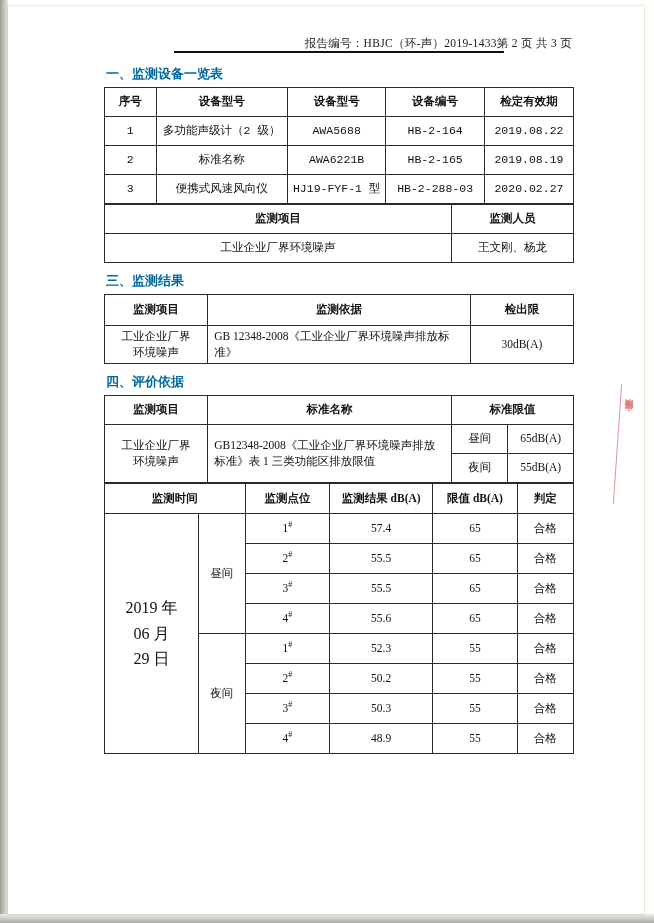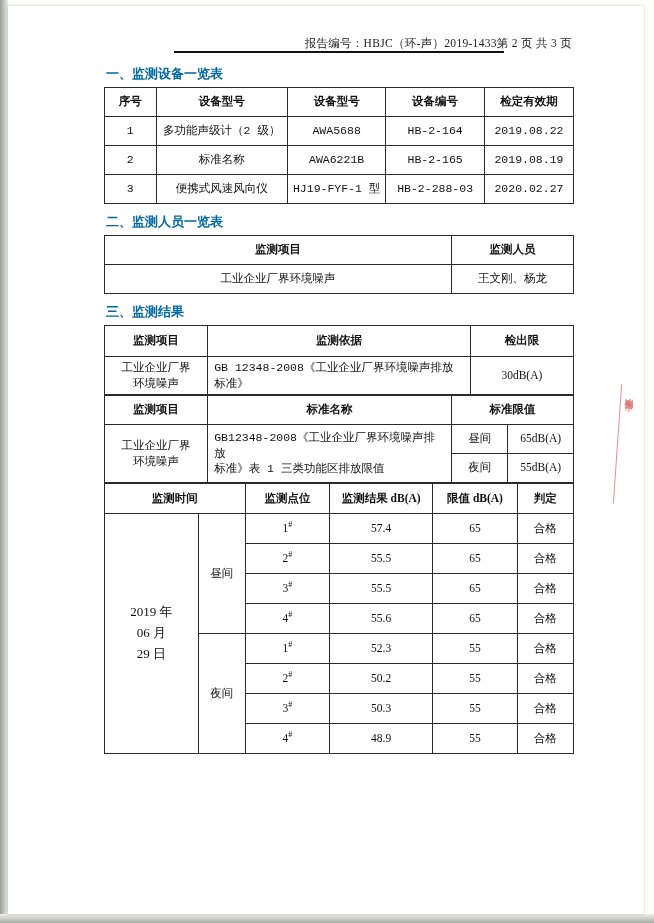--- a/index.html
+++ b/index.html
@@ -82,29 +82,28 @@
   }
   .t-equip td, .t-equip th { height: 22px; font-family: Liberation Mono, monospace; }
   .t-staff td, .t-staff th { height: 22px; }
   .t-basis td, .t-basis th { height: 24px; }
   .t-eval td, .t-eval th { height: 22px; }
   .t-result td, .t-result th { height: 23px; }
   .basis-text {
     text-align: left;
     padding-left: 6px;
     padding-right: 6px;
-    font-family: Liberation Mono, monospace;
   }
   .sup {
     vertical-align: super;
     font-size: 8px;
   }
   .vert-date {
     line-height: 1.6;
-    font-size: 13px;
+    font-size: 16px;
     margin-left: 16px;
   }
   .stamp {
     position: absolute;
     right: 10px;
     top: 385px;
     width: 26px;
     height: 110px;
     color: #d24b4b;
     font-size: 9px;
@@ -187,21 +186,20 @@
         <tr>
           <td>3</td>
           <td>便携式风速风向仪</td>
           <td>HJ19-FYF-1 型</td>
           <td>HB-2-288-03</td>
           <td>2020.02.27</td>
         </tr>
       </tbody>
         </table>
 
-      <div class="sec">二、监测人员一览表</div>
       <table class="t-staff">
         <colgroup>
             <col style="width:74%">
             <col style="width:26%">
           </colgroup>
         <tbody>
             <tr>
           <th>监测项目</th>
           <th>监测人员</th>
         </tr>
@@ -229,20 +227,21 @@
           <td>
             <div>工业企业厂界</div>
             <div>环境噪声</div>
           </td>
           <td class="basis-text">GB 12348-2008《工业企业厂界环境噪声排放标准》</td>
           <td>30dB(A)</td>
         </tr>
       </tbody>
         </table>
 
+      <div class="sec">四、评价依据</div>
       <table class="t-eval">
         <colgroup>
             <col style="width:22%">
             <col style="width:52%">
             <col style="width:12%">
             <col style="width:14%">
           </colgroup>
         <tbody>
             <tr>
           <th>监测项目</th>

